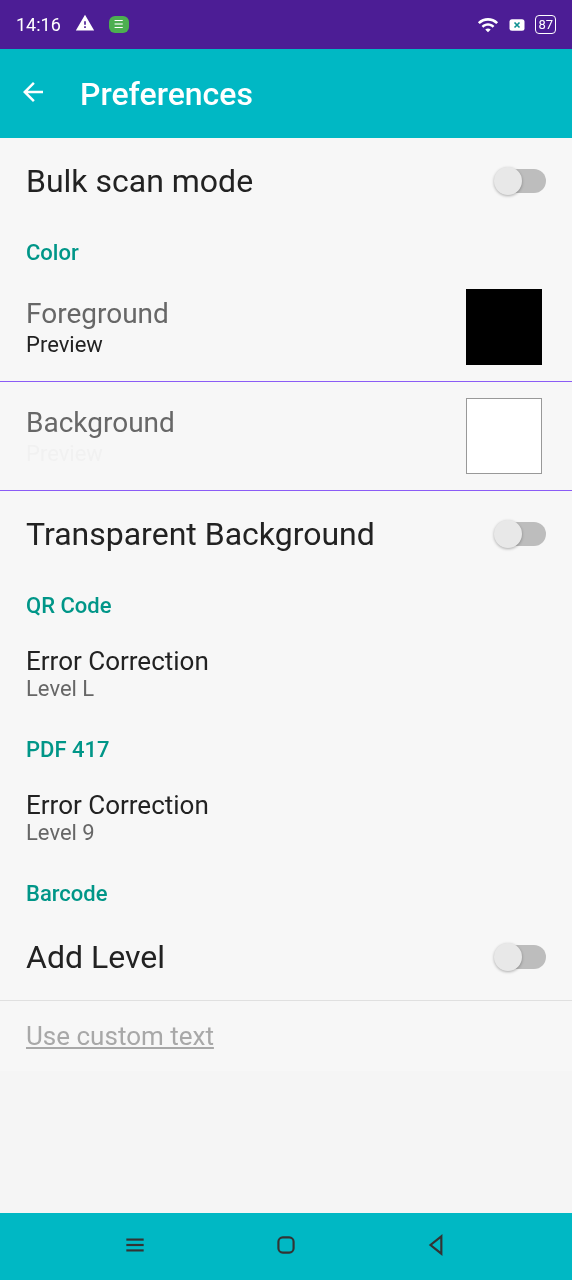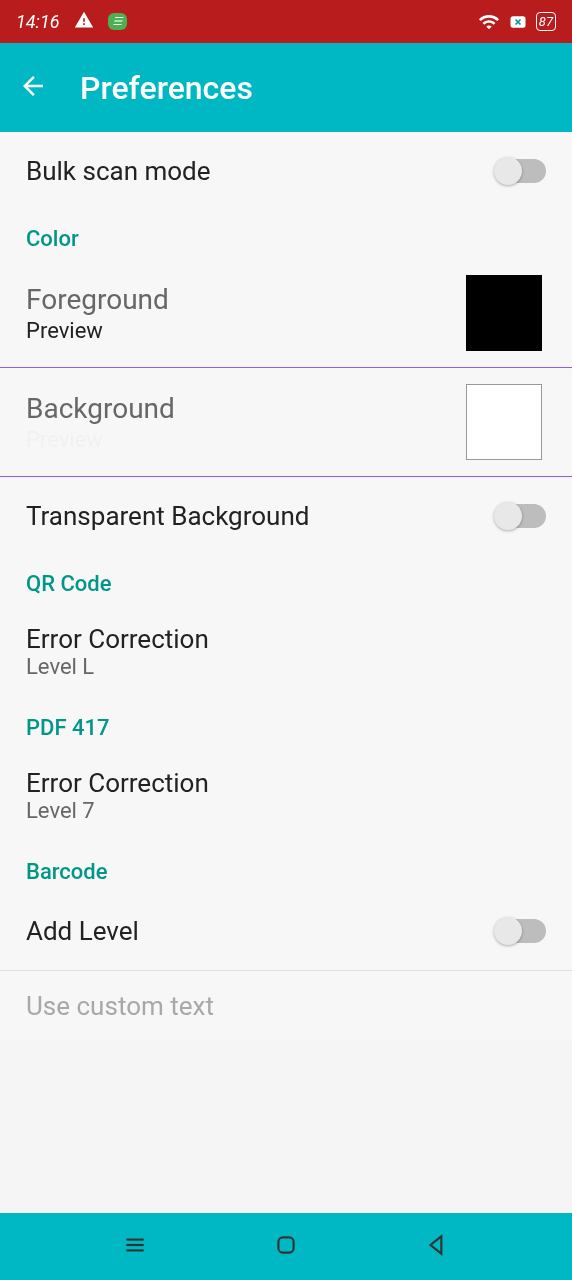--- a/index.html
+++ b/index.html
@@ -9,29 +9,28 @@
       font-family: -apple-system, BlinkMacSystemFont, 'Segoe UI', Roboto, sans-serif;
     }
     body {
       width: 572px;
       height: 1280px;
       background: #f5f5f5;
       position: relative;
       overflow: hidden;
     }
     .status-bar {
-      height: 43px;
-      background: #b91c1c;
+      height: 49px;
+      background: #4c1d95;
       display: flex;
       align-items: center;
       justify-content: space-between;
       padding: 0 16px;
       color: white;
       font-size: 18px;
-      font-style: italic;
     }
     .status-left {
       display: flex;
       align-items: center;
       gap: 14px;
     }
     .status-right {
       display: flex;
       align-items: center;
       gap: 8px;
@@ -69,21 +68,21 @@
     .content {
       background: #f7f7f7;
     }
     .switch-row {
       display: flex;
       align-items: center;
       justify-content: space-between;
       padding: 24px 26px;
     }
     .switch-label {
-      font-size: 26px;
+      font-size: 32px;
       color: #222;
     }
     .switch {
       width: 50px;
       height: 24px;
       background: #bdbdbd;
       border-radius: 12px;
       position: relative;
     }
     .switch-thumb {
@@ -147,20 +146,21 @@
       font-size: 22px;
       color: #676767;
     }
     .disabled-row {
       padding: 20px 26px;
       border-top: 1px solid #e0e0e0;
     }
     .disabled-text {
       font-size: 26px;
       color: #a8a8a8;
+      text-decoration: underline;
     }
     .nav-bar {
       position: absolute;
       bottom: 0;
       left: 0;
       right: 0;
       height: 67px;
       background: #00b8c4;
       display: flex;
       align-items: center;
@@ -251,21 +251,21 @@
 
   <div class="setting-row">
     <div class="setting-title">Error Correction</div>
     <div class="setting-subtitle">Level L</div>
   </div>
 
   <div class="section-header">PDF 417</div>
 
   <div class="setting-row">
     <div class="setting-title">Error Correction</div>
-    <div class="setting-subtitle">Level 7</div>
+    <div class="setting-subtitle">Level 9</div>
   </div>
 
   <div class="section-header">Barcode</div>
 
   <div class="switch-row">
     <span class="switch-label">Add Level</span>
     <div class="switch">
       <div class="switch-thumb"></div>
     </div>
   </div>

